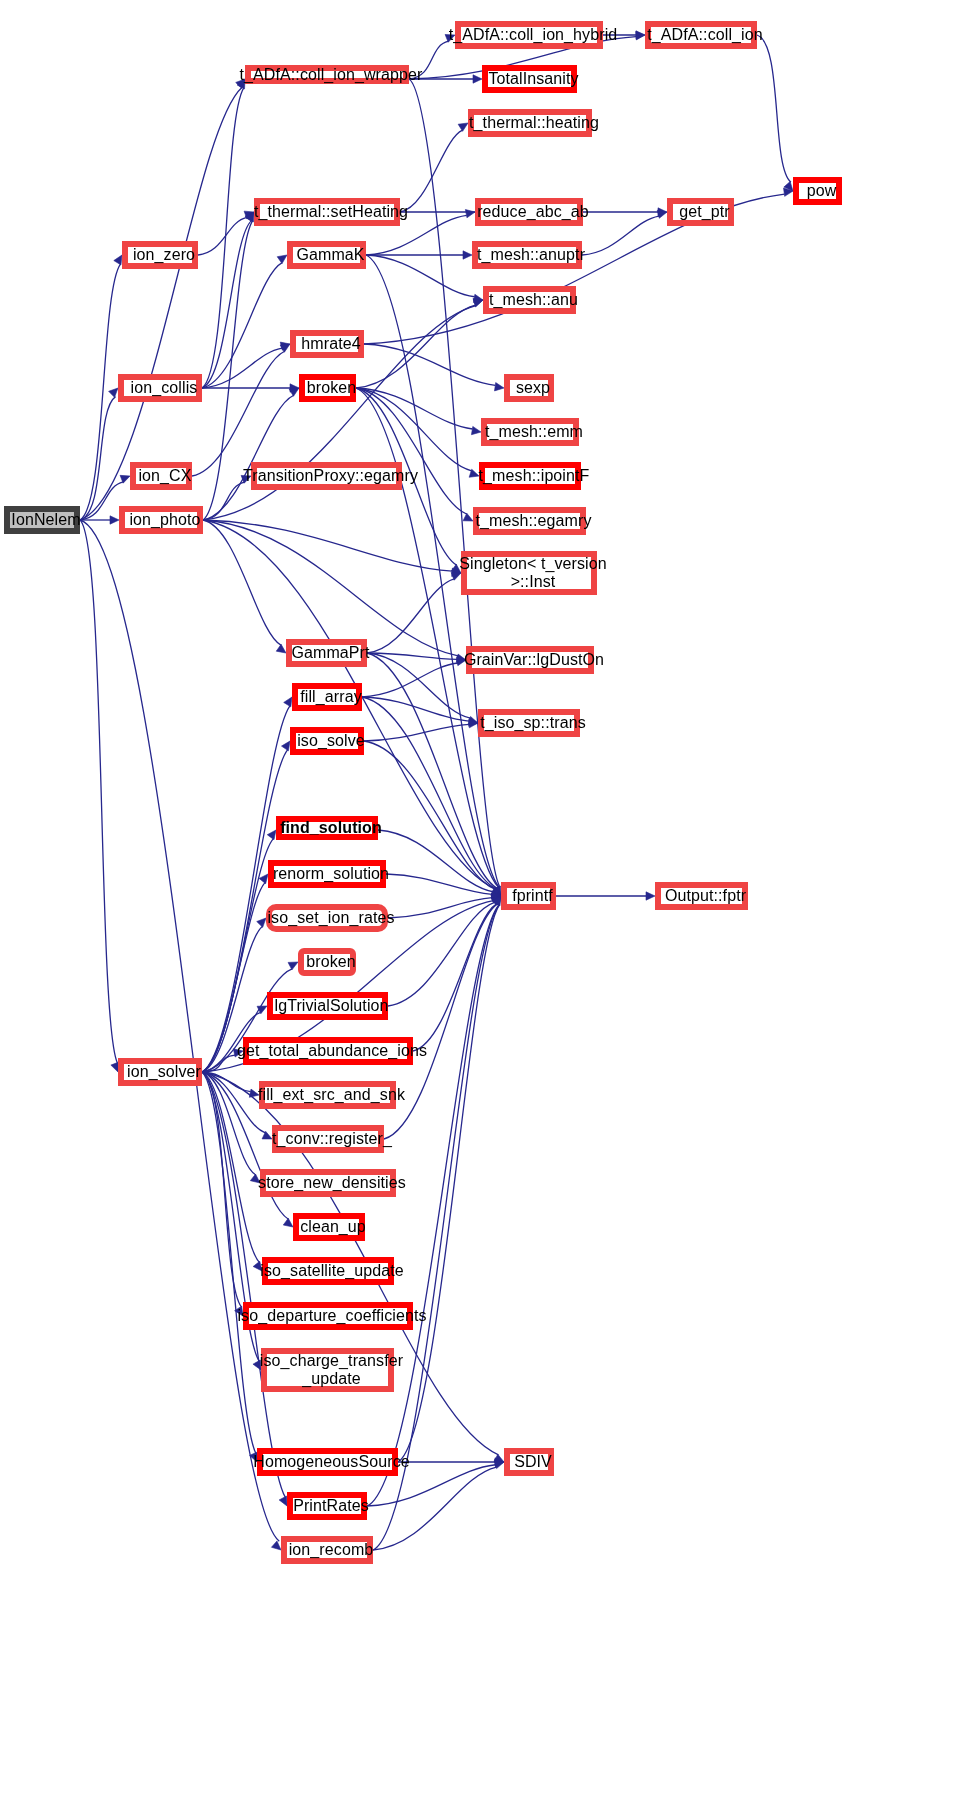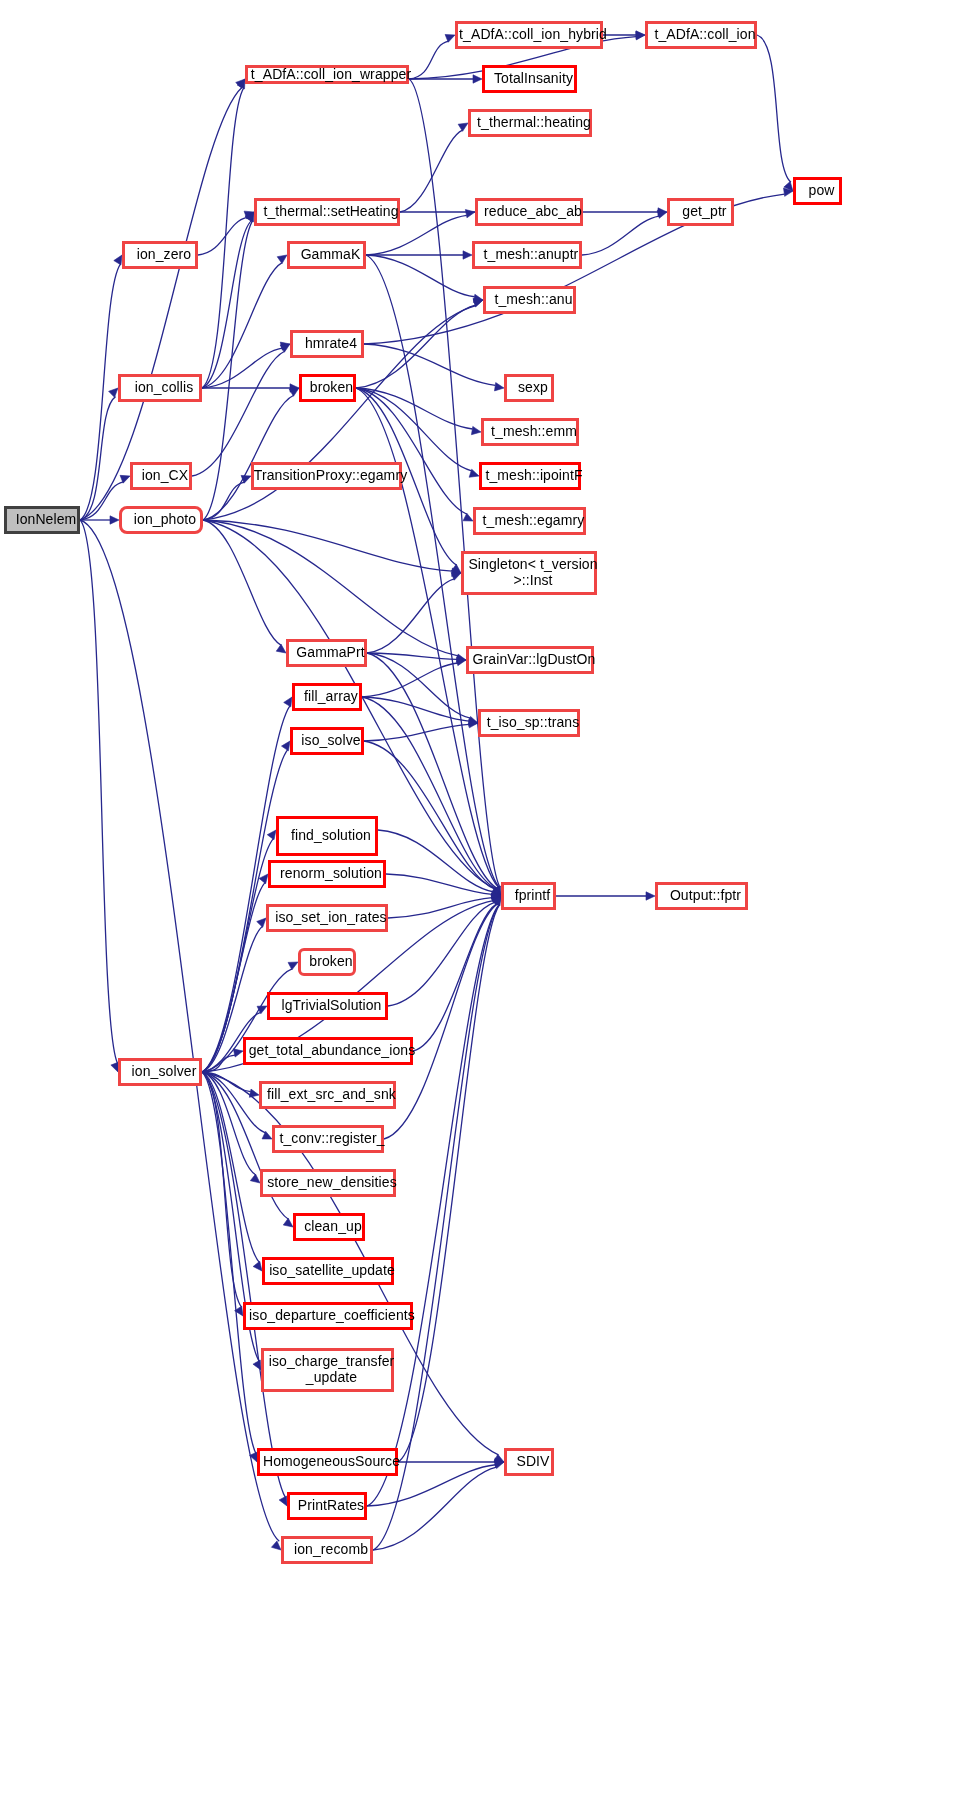--- a/index.html
+++ b/index.html
@@ -24,23 +24,23 @@
     pointer-events: none;
   }
   .node {
     position: absolute;
     box-sizing: border-box;
     display: flex;
     align-items: center;
     justify-content: center;
     text-align: center;
     background: #ffffff;
-    border: 3px solid #ef4444;
+    border: 6px solid #ef4444;
     color: #000000;
-    font-size: 14px;
+    font-size: 16px;
     line-height: 1.12;
     white-space: pre;
     letter-spacing: 0.1px;
     padding-left: 8px;
   }
   .node.red {
     border-color: #ff0000;
   }
   .node.current {
     background: #bfbfbf;
@@ -231,34 +231,34 @@
       <polygon class="arrow-head" points="793,191 783.8740980652734,187.08108256303444 790.141656646901,181.48843476204917"></polygon>
       <path class="edge-path" d="M556,896 C597.58,896 616.3,896 646,896"></path>
       <polygon class="arrow-head" points="655,896 646,900.2 646,891.8"></polygon>
     </svg>
 
   <div id="node-layer">
       <div class="node current" style="left: 4px; top: 506px; width: 76px; height: 28px;">IonNelem</div>
       <div class="node" style="left: 122px; top: 241px; width: 76px; height: 28px;">ion_zero</div>
       <div class="node" style="left: 118px; top: 374px; width: 84px; height: 28px;">ion_collis</div>
       <div class="node" style="left: 130px; top: 462px; width: 62px; height: 28px;">ion_CX</div>
-      <div class="node" style="left: 119px; top: 506px; width: 84px; height: 28px; border-radius: 8px;">ion_photo</div>
+      <div class="node" style="left: 119px; top: 506px; width: 84px; height: 28px;">ion_photo</div>
       <div class="node" style="left: 118px; top: 1058px; width: 84px; height: 28px;">ion_solver</div>
       <div class="node" style="left: 245px; top: 65px; width: 164px; height: 19px;">t_ADfA::coll_ion_wrapper</div>
       <div class="node" style="left: 254px; top: 198px; width: 146px; height: 28px;">t_thermal::setHeating</div>
       <div class="node" style="left: 287px; top: 241px; width: 79px; height: 28px;">GammaK</div>
       <div class="node" style="left: 290px; top: 330px; width: 74px; height: 28px;">hmrate4</div>
       <div class="node red" style="left: 299px; top: 374px; width: 57px; height: 28px;">broken</div>
       <div class="node" style="left: 251px; top: 462px; width: 151px; height: 28px;">TransitionProxy::egamry</div>
       <div class="node" style="left: 286px; top: 639px; width: 81px; height: 28px;">GammaPrt</div>
       <div class="node red" style="left: 292px; top: 683px; width: 70px; height: 28px;">fill_array</div>
       <div class="node red" style="left: 290px; top: 727px; width: 74px; height: 28px;">iso_solve</div>
-      <div class="node red" style="left: 276px; top: 816px; width: 102px; height: 40px;">find_solution</div>
+      <div class="node red" style="left: 276px; top: 816px; width: 102px; height: 24px; font-weight: bold;">find_solution</div>
       <div class="node red" style="left: 268px; top: 860px; width: 118px; height: 28px;">renorm_solution</div>
-      <div class="node" style="left: 266px; top: 904px; width: 122px; height: 28px;">iso_set_ion_rates</div>
+      <div class="node" style="left: 266px; top: 904px; width: 122px; height: 28px; border-radius: 10px;">iso_set_ion_rates</div>
       <div class="node" style="left: 298px; top: 948px; width: 58px; height: 28px; border-radius: 6px;">broken</div>
       <div class="node red" style="left: 267px; top: 992px; width: 121px; height: 28px;">lgTrivialSolution</div>
       <div class="node red" style="left: 243px; top: 1037px; width: 170px; height: 28px;">get_total_abundance_ions</div>
       <div class="node" style="left: 259px; top: 1081px; width: 137px; height: 28px;">fill_ext_src_and_snk</div>
       <div class="node" style="left: 272px; top: 1125px; width: 112px; height: 28px;">t_conv::register_</div>
       <div class="node" style="left: 260px; top: 1169px; width: 136px; height: 28px;">store_new_densities</div>
       <div class="node red" style="left: 293px; top: 1213px; width: 72px; height: 28px;">clean_up</div>
       <div class="node red" style="left: 262px; top: 1257px; width: 132px; height: 28px;">iso_satellite_update</div>
       <div class="node red" style="left: 243px; top: 1302px; width: 170px; height: 28px;">iso_departure_coefficients</div>
       <div class="node" style="left: 261px; top: 1348px; width: 133px; height: 44px;">iso_charge_transfer

